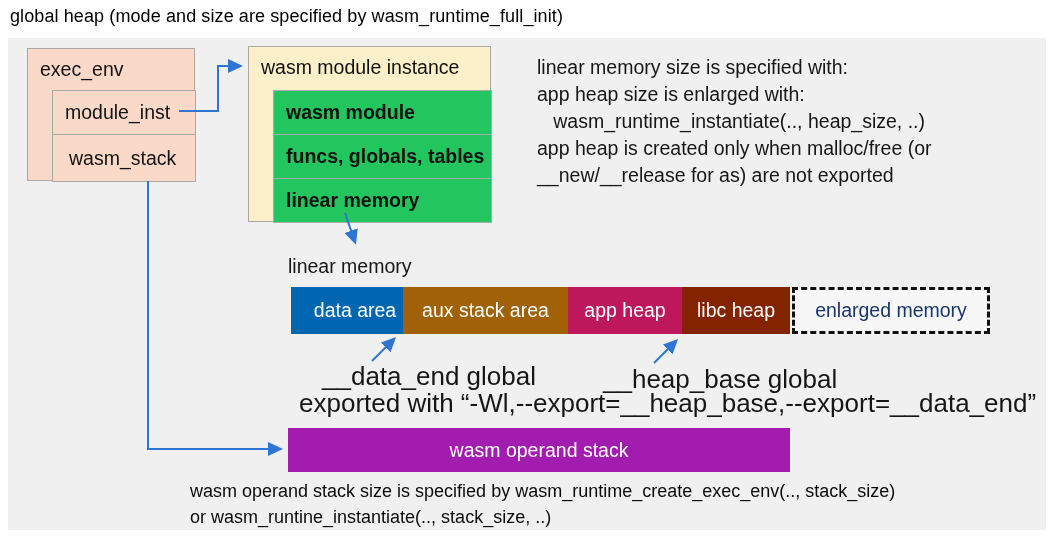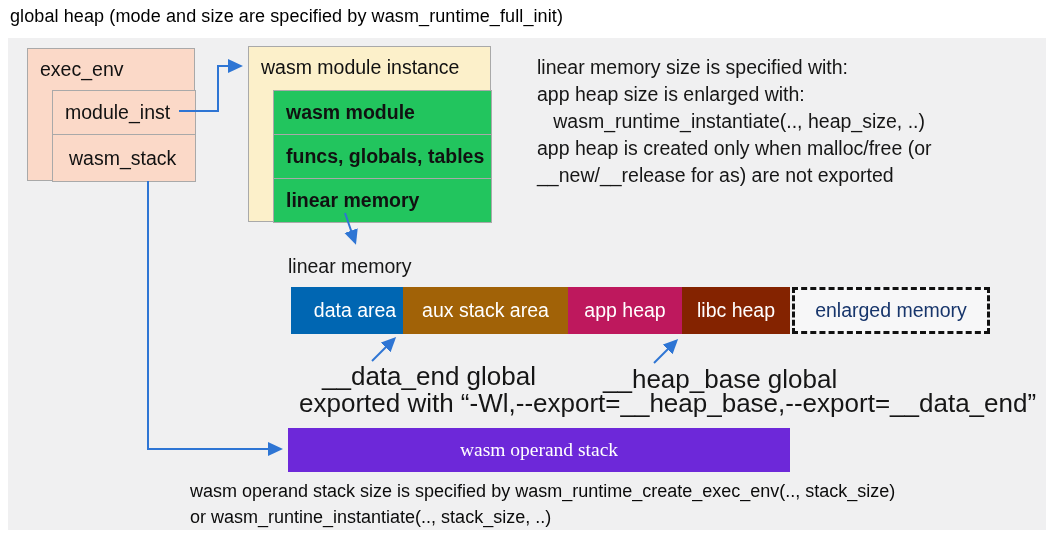--- a/index.html
+++ b/index.html
@@ -85,21 +85,21 @@
   <div class="seg" id="seg-0" style="background: rgb(0, 102, 178);">data area</div>
   <div class="seg" id="seg-1" style="background: #a16207;">aux stack area</div>
   <div class="seg" id="seg-2" style="background: #be185d;">app heap</div>
   <div class="seg" id="seg-enlarged">enlarged memory</div>
   <div class="seg" id="seg-3" style="background: rgb(132, 35, 0);">libc heap</div>
 
   <div class="ann" id="ann-data-end">__data_end global</div>
   <div class="ann" id="ann-heap-base">__heap_base global</div>
   <div class="ann" id="ann-export">exported with “-Wl,--export=__heap_base,--export=__data_end”</div>
 
-  <div class="operand" style="background: #6d28d9; font-family: Liberation Serif, serif;">wasm operand stack</div>
+  <div class="operand" style="background: #a21caf;">wasm operand stack</div>
 
   <div class="footer">
     <div>wasm operand stack size is specified by wasm_runtime_create_exec_env(.., stack_size)</div>
     <div>or wasm_runtine_instantiate(.., stack_size, ..)</div>
   </div>
 
   <svg class="arrows" viewBox="0 0 1054 547">
     <defs>
       <marker id="arw" markerWidth="9" markerHeight="8" refX="6" refY="3.5" orient="auto">
         <path d="M0,0 L7.5,3.5 L0,7 z" fill="#2e75d4"></path>

